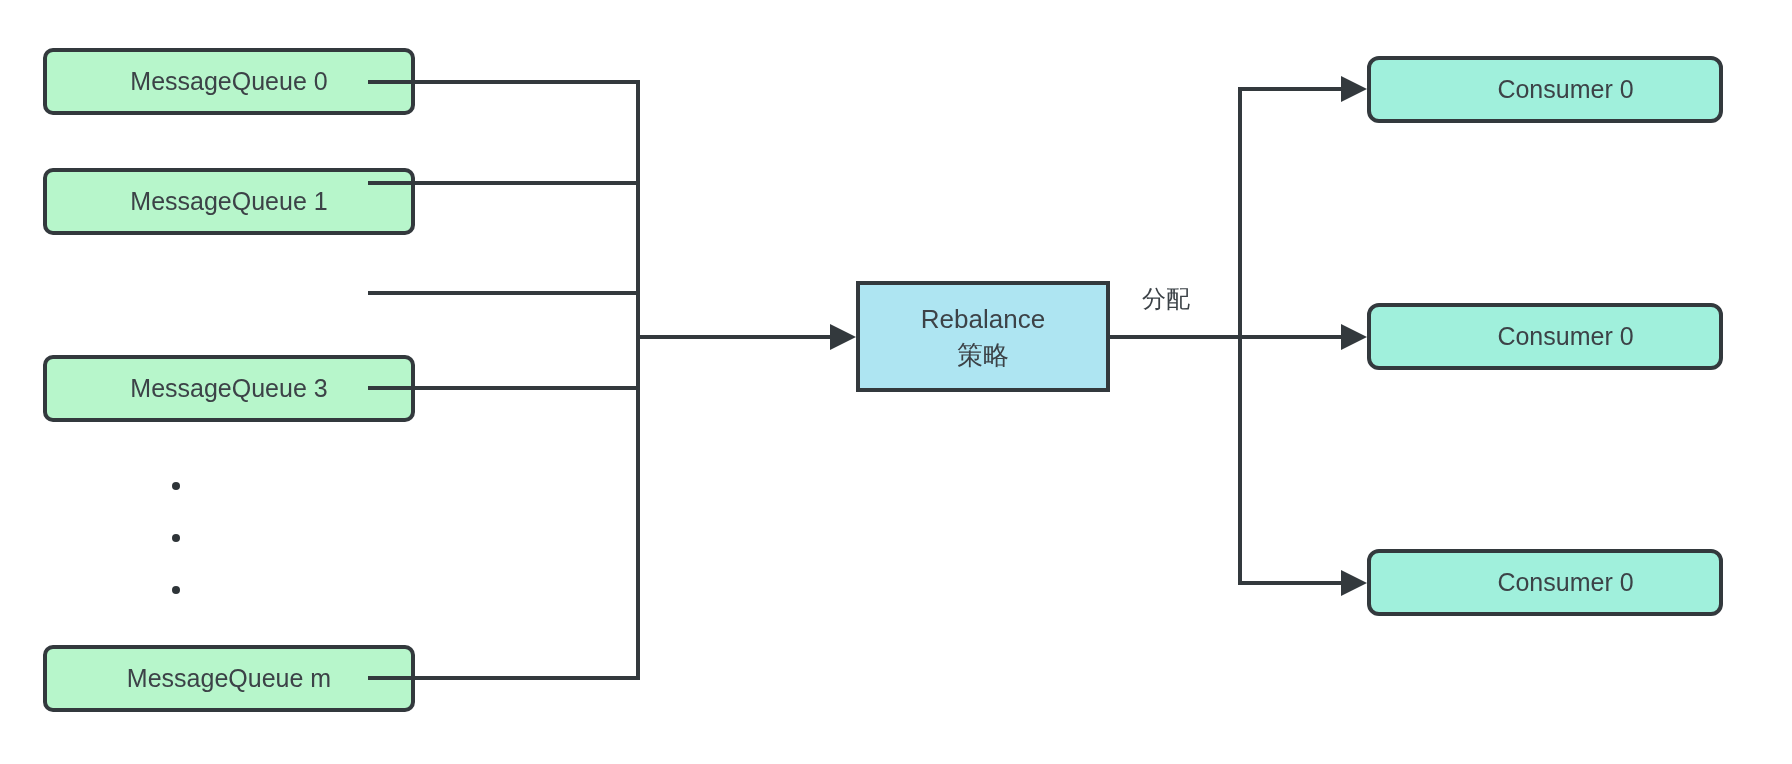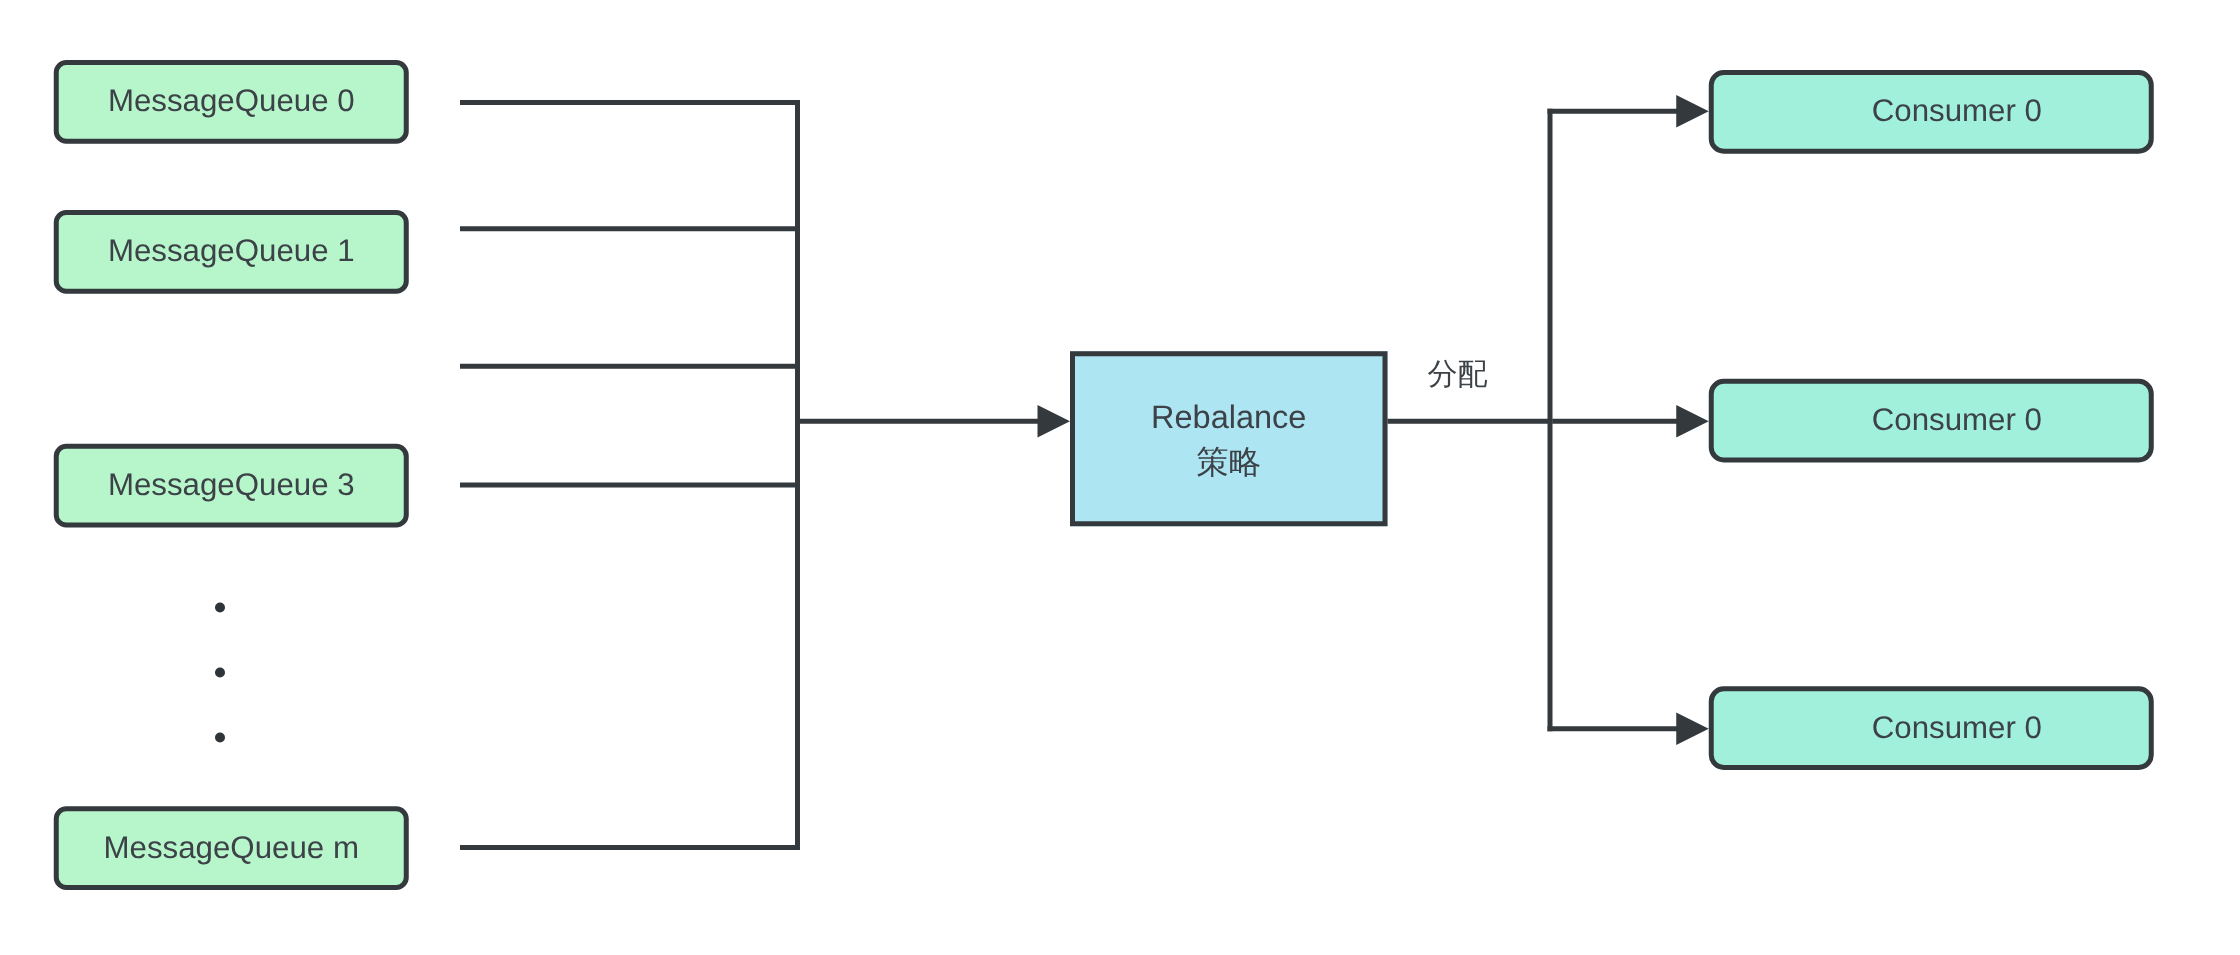--- a/index.html
+++ b/index.html
@@ -23,28 +23,28 @@
     position: absolute;
     box-sizing: border-box;
     border: 4px solid var(--line);
     display: flex;
     align-items: center;
     justify-content: center;
     font-size: 25px;
     color: var(--text);
     text-align: center;
   }
-  .node.green { background: var(--queue-fill); border-radius: 10px; width: 284px; height: 67px; left: 43px; }
+  .node.green { background: var(--queue-fill); border-radius: 10px; width: 372px; height: 67px; left: 43px; }
   .node.teal  { background: var(--consumer-fill); border-radius: 12px; width: 356px; height: 67px; left: 1367px; padding-left: 41px; }
   .node.blue  {
     background: var(--strategy-fill);
     border-radius: 0;
     flex-direction: column;
     line-height: 36px;
-    width: 254px; height: 140px;
+    width: 254px; height: 111px;
     left: 856px; top: 281px;
     font-size: 26px;
   }
   .hl { position: absolute; height: 4px; background: var(--line); }
   .vl { position: absolute; width: 4px; background: var(--line); }
   .arr {
     position: absolute;
     width: 0; height: 0;
     border-top: 13px solid transparent;
     border-bottom: 13px solid transparent;

